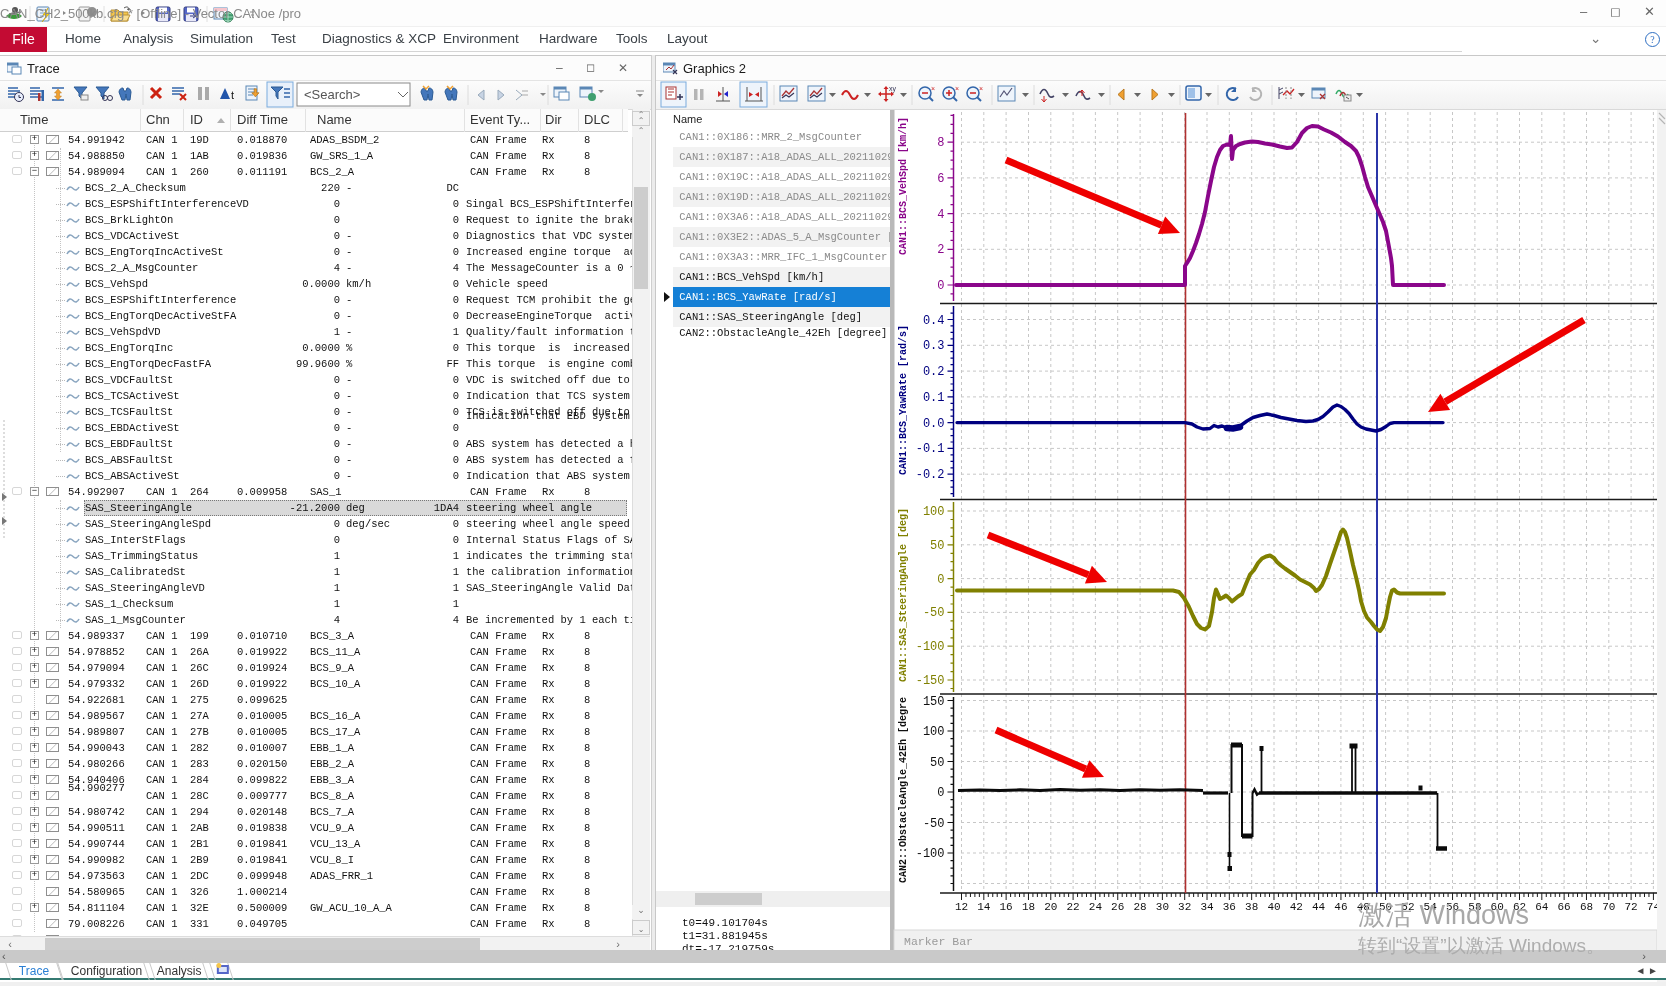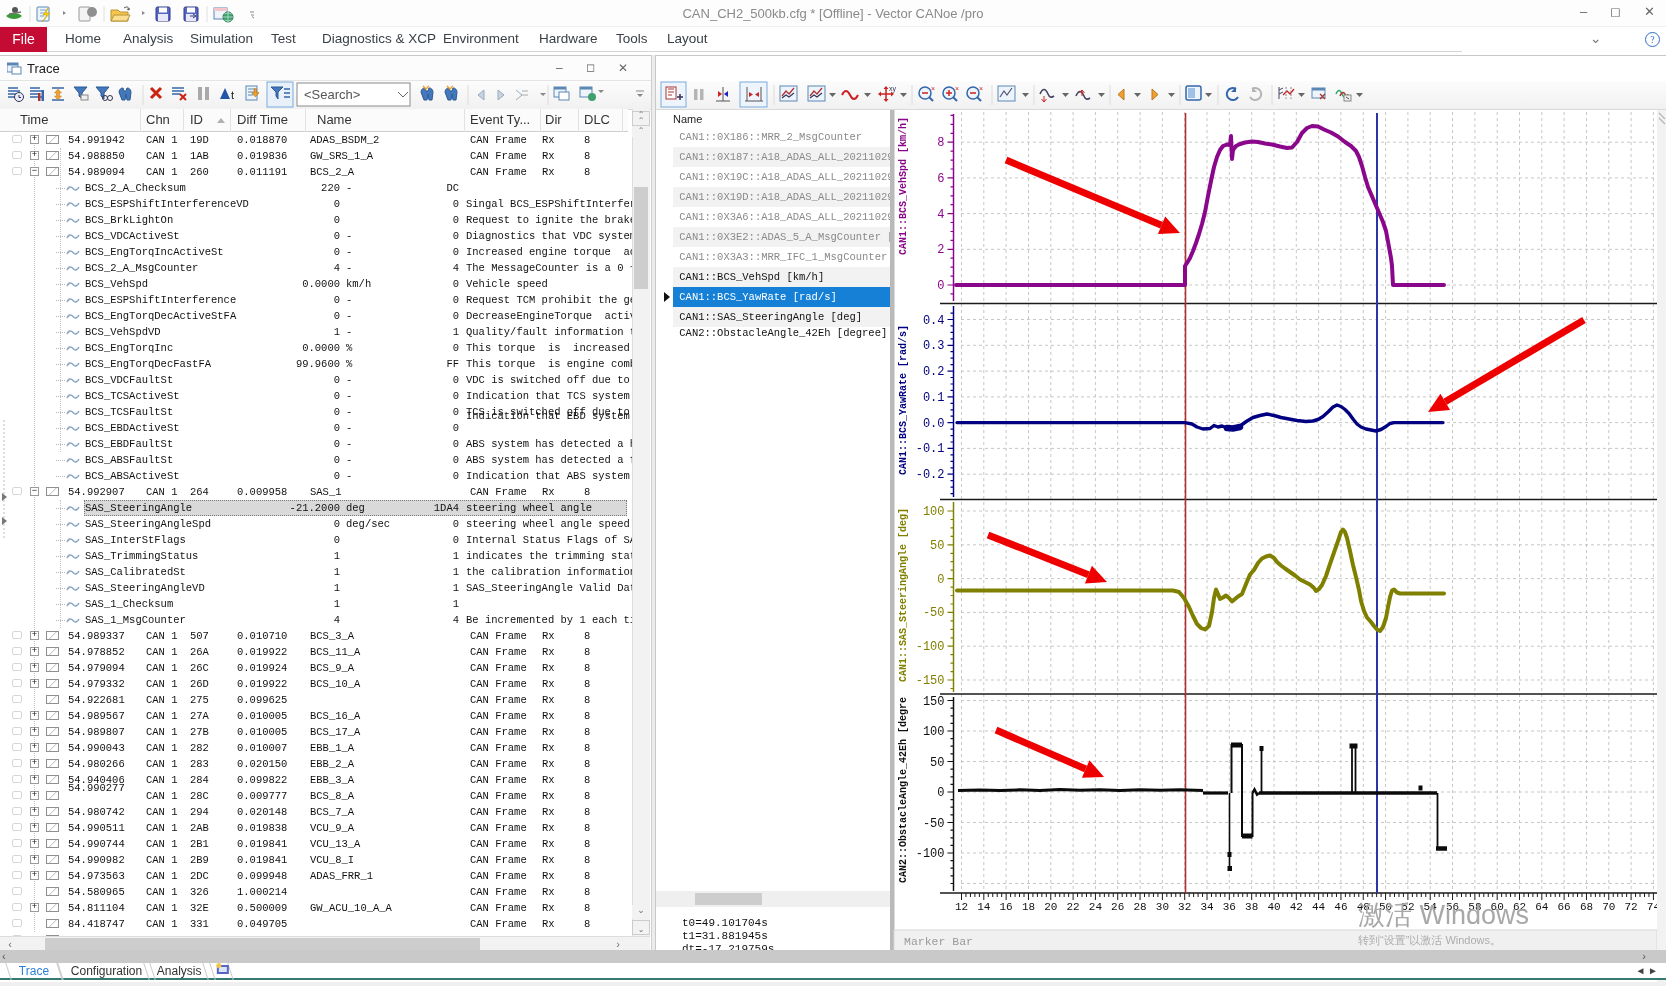--- a/index.html
+++ b/index.html
@@ -1,17 +1,17 @@
 <!DOCTYPE html>
 <html><head><meta charset="utf-8"><style>
 *{margin:0;padding:0;box-sizing:border-box}
 html,body{width:1666px;height:986px;overflow:hidden;background:#fff;font-family:"Liberation Sans",sans-serif}
 
 #qat{position:absolute;left:0;top:0;width:1666px;height:27px;background:#fdfdfd;border-bottom:1px solid #f0f0f0}
-#title{position:absolute;left:0;top:6px;width:1666px;text-align:center;font-size:13px;color:#8a8a8a}
+#title{position:absolute;left:0;top:6px;width:1666px;font-size:13px;color:#8a8a8a}
 #menubar{position:absolute;left:0;top:27px;width:1462px;height:25px;background:#fff;border-bottom:1px solid #d5d5d5}
 #filetab{position:absolute;left:0;top:0;width:47px;height:25px;background:#c30b33;color:#fff;font-size:14px;text-align:center;line-height:24px}
 .mi{position:absolute;top:0;height:25px;line-height:24px;font-size:13.5px;color:#3a4046}
 
 #tracewin{position:absolute;left:0;top:55px;width:652px;height:896px;background:#fff;border:1px solid #c8c8c8;border-left:none}
 #gwin{position:absolute;left:655px;top:55px;width:1011px;height:896px;background:#fff;border:1px solid #c8c8c8;border-right:none}
 .wtitle{position:absolute;left:0;top:0;width:100%;height:25px;background:#fcfcfc;border-bottom:1px solid #e4e4e4;font-size:13px;color:#1a1a1a}
 .wtitle span{position:absolute;left:27px;top:5px}
 .toolbar{position:absolute;left:0;top:25px;width:100%;height:29px;background:linear-gradient(#fcfcfc,#f1f1f1);border-bottom:1px solid #d9d9d9}
 
@@ -525,21 +525,21 @@
       <span class="c vl" style="top:556px">4</span>
       <span class="c rw" style="top:556px">4</span>
       <span class="c dsc" style="top:556px">Be incremented by 1 each ti</span>
 <div class="bub" style="top:575px"></div>
       <div class="exp" style="top:575px"><span class="mnx">+</span></div>
       <div class="env" style="top:575px">
         <div class="envf"></div>
       </div>
       <span class="c t" style="top:572px">54.989337</span>
       <span class="c ch" style="top:572px">CAN 1</span>
-      <span class="c id" style="top:572px">507</span>
+      <span class="c id" style="top:572px">199</span>
       <span class="c df" style="top:572px">0.010710</span>
       <span class="c nm" style="top:572px">BCS_3_A</span>
       <span class="c ev" style="top:572px">CAN Frame</span>
       <span class="c dr" style="top:572px">Rx</span>
       <span class="c dl" style="top:572px">8</span>
 <div class="bub" style="top:591px"></div>
       <div class="exp" style="top:591px"><span class="mnx">+</span></div>
       <div class="env" style="top:591px">
         <div class="envf"></div>
       </div>
@@ -752,21 +752,21 @@
       <span class="c id" style="top:844px">32E</span>
       <span class="c df" style="top:844px">0.500009</span>
       <span class="c nm" style="top:844px">GW_ACU_10_A_A</span>
       <span class="c ev" style="top:844px">CAN Frame</span>
       <span class="c dr" style="top:844px">Rx</span>
       <span class="c dl" style="top:844px">8</span>
 <div class="bub" style="top:863px"></div>
       <div class="env" style="top:863px">
         <div class="envf"></div>
       </div>
-      <span class="c t" style="top:860px">84.418747</span>
+      <span class="c t" style="top:860px">79.008226</span>
       <span class="c ch" style="top:860px">CAN 1</span>
       <span class="c id" style="top:860px">331</span>
       <span class="c df" style="top:860px">0.049705</span>
       <span class="c ev" style="top:860px">CAN Frame</span>
       <span class="c dr" style="top:860px">Rx</span>
       <span class="c dl" style="top:860px">8</span>
 <div class="bub" style="top:879px"></div>
       <div class="env" style="top:879px">
         <div class="envf"></div>
       </div>
@@ -789,20 +789,29 @@
 <div class="sbthumb" style="left:45px;top:882px;width:435px;height:13px"></div>
 <div class="sbbtn" style="left:610px;top:881px;width:16px;height:15px;line-height:14px;font-size:11px">›</div>
 </div>
 <div style="position:absolute;left:651px;top:55px;width:4px;height:896px;background:#ececec;border-left:1px solid #cfcfcf"></div>
 <svg style="position:absolute;left:0;top:420px" width="9" height="190">
     <path d="M4 0 v120" stroke="#bbb" stroke-dasharray="2,2"></path>
     <path d="M2 73 l5 4 -5 4 Z" fill="#777"></path>
     <path d="M2 97 l5 4 -5 4 Z" fill="#777"></path>
   </svg>
 <div id="gwin">
+<div class="wtitle">
+      <svg style="position:absolute;left:7px;top:5px" width="18" height="14">
+        <rect x="0" y="2" width="12" height="9" fill="#eef4fb" stroke="#5b87b5"></rect>
+        <rect x="0" y="2" width="12" height="2.5" fill="#5b87b5"></rect>
+        <path d="M3 9 l3 -3 2 2 3 -4" stroke="#a33" fill="none"></path>
+        <path d="M10 9 l4 4 m-4 0 l4 -4" stroke="#335" stroke-width="1.2"></path>
+      </svg>
+      <span>Graphics 2</span>
+    </div>
 <div class="toolbar"><svg width="1009" height="28">
 <rect x="5" y="1" width="25" height="25" fill="#eef4fb" stroke="#7aabdd"></rect>
         <g transform="translate(10,6)">
           <rect x="0" y="0" width="10" height="12" fill="#fff" stroke="#a33"></rect>
           <path d="M2 2 h6 M2 5 h6 M2 8 h4" stroke="#a33"></path>
           <path d="M11 10 h6 m-3 -3 v6" stroke="#335" stroke-width="1.5"></path>
         </g>
         <g transform="translate(38,8)">
           <rect x="0" y="0" width="3.5" height="11" fill="#b5b5b5"></rect>
           <rect x="6" y="0" width="3.5" height="11" fill="#b5b5b5"></rect>
@@ -1075,12 +1084,12 @@
 <div class="tab" style="left:146px"><i>Analysis</i></div>
 <div class="tab" style="left:205px;width:26px"><i><svg width="14" height="12">
           <rect x="1" y="2" width="12" height="9" fill="#5566c8"></rect>
           <rect x="3" y="4" width="8" height="5" fill="#dce4f8"></rect>
           <circle cx="3" cy="2.5" r="2.5" fill="#f5c64a"></circle>
         </svg></i></div>
 <span style="position:absolute;right:8px;top:2px;color:#444;font-size:10px">◄&nbsp;►</span>
 </div>
 <div id="belowtab"></div>
 <div style="position:absolute;left:1358px;top:897px;font-size:27px;color:#a8a8a8;z-index:30">激活 Windows</div>
-<div style="position:absolute;left:1358px;top:933px;font-size:11px;color:#adadad;z-index:30">转到“设置”以激活 Windows。</div>
+<div style="position:absolute;left:1358px;top:933px;font-size:19px;color:#adadad;z-index:30">转到“设置”以激活 Windows。</div>
 </body></html>

